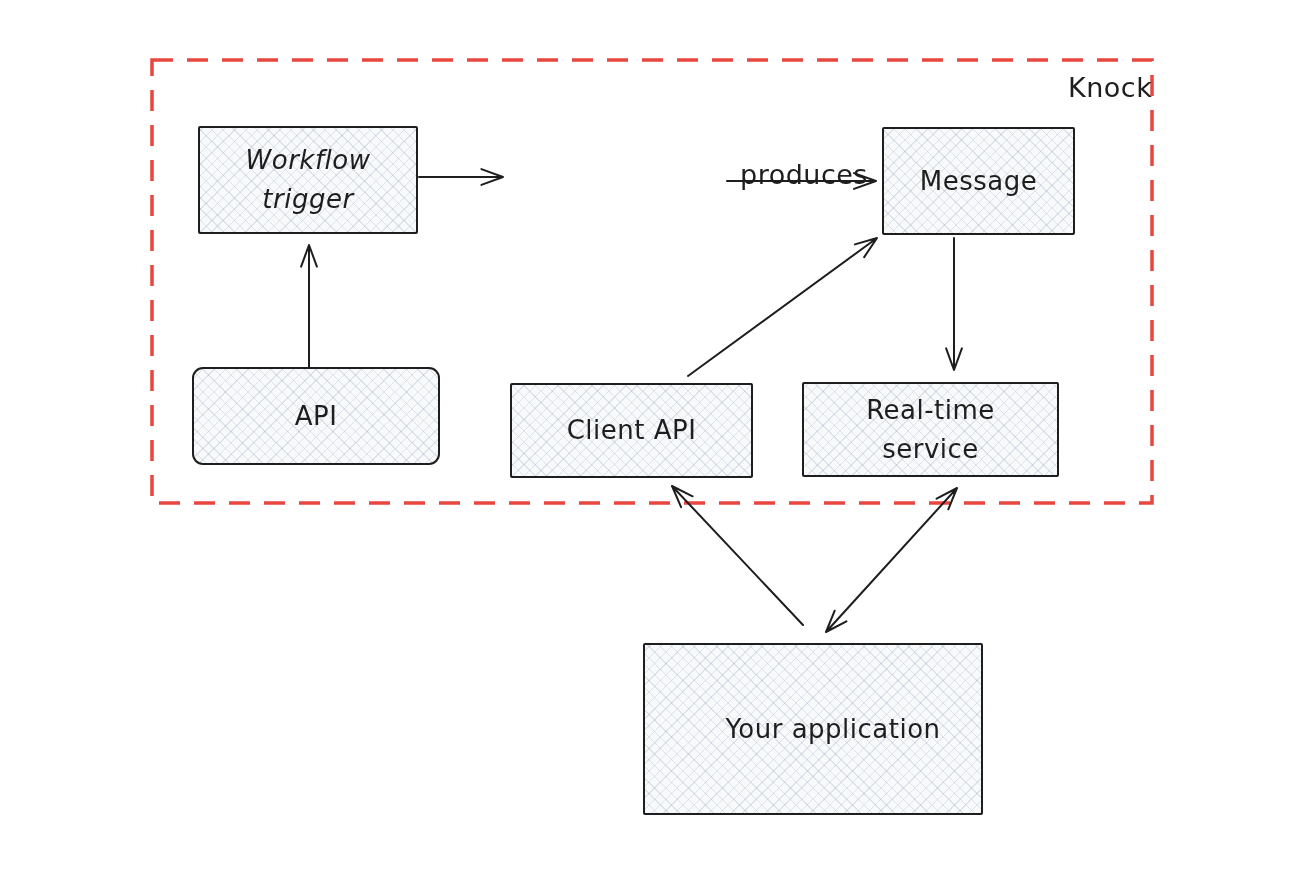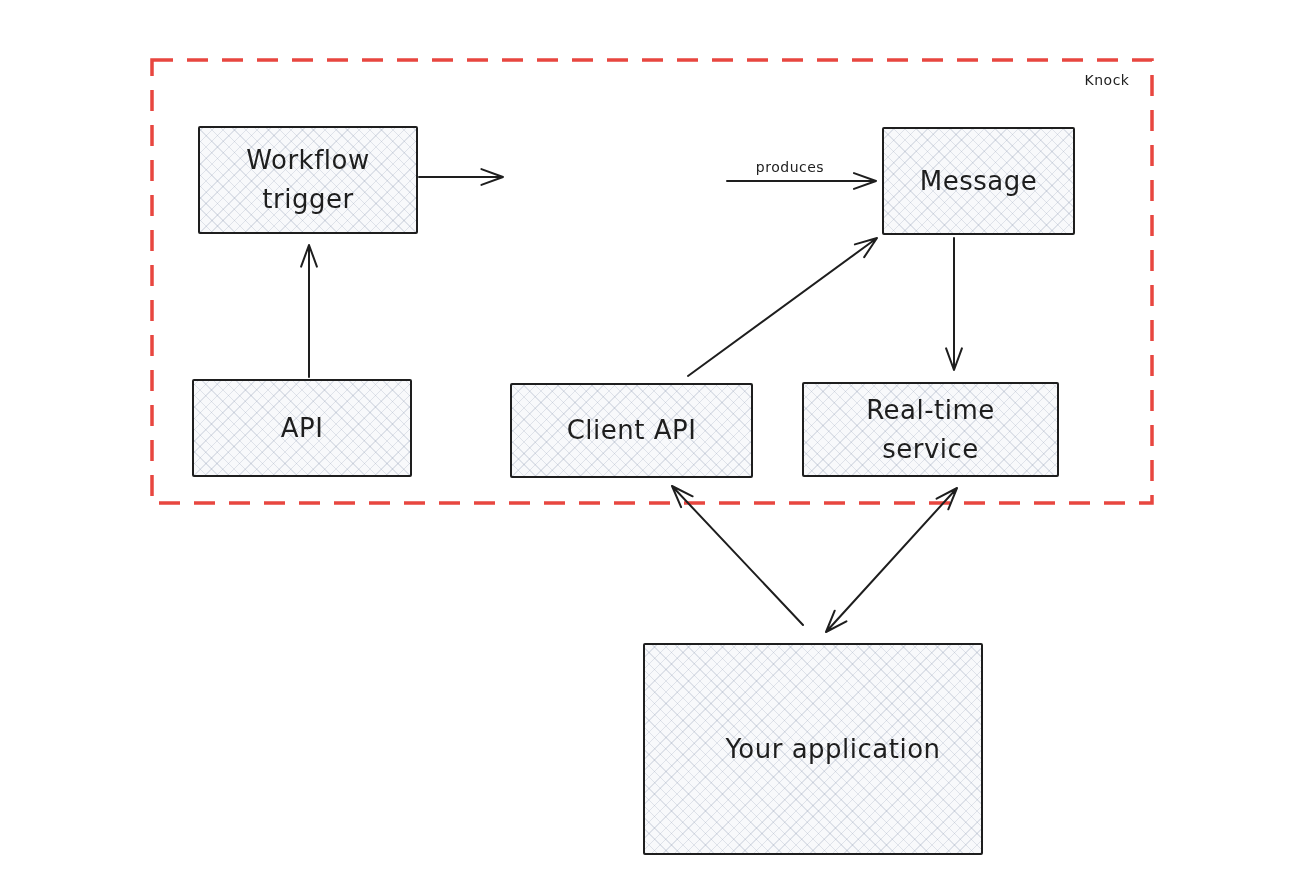--- a/index.html
+++ b/index.html
@@ -46,21 +46,21 @@
     text-align:center;
   }
   .node-label{
     font-size:26px;
     line-height:1.5;
     letter-spacing:0.5px;
     padding:0 14px;
   }
   .float-label{
     position:absolute;
-    font-size:14px;
+    font-size:27px;
     letter-spacing:0.5px;
     text-align:center;
     white-space:nowrap;
   }
 </style>
 </head>
 <body>
 
 <div class="canvas">
 
@@ -93,38 +93,38 @@
 
     <g class="arrow">
       <path d="M826 632 L957 488 M936.6 498.7 L957 488 L948.3 509.3 M846.4 621.3 L826 632 L834.7 610.7"></path>
     </g>
   </svg>
 
   <div class="float-label" style="left:1068px;top:72px;width:78px;">Knock</div>
 
   <div class="float-label" style="left:740px;top:134px;width:100px;margin-top:25px;">produces</div>
 
-  <div class="node" style="left:198px;top:126px;width:220px;height:108px;">
+  <div class="node" style="left:198px;top:126px;width:220px;height:108px;font-style:italic;">
     <span class="node-label">Workflow trigger</span>
   </div>
 
 
   <div class="node" style="left:882px;top:127px;width:193px;height:108px;">
     <span class="node-label">Message</span>
   </div>
 
-  <div class="node" style="left:192px;top:379px;width:220px;height:98px;">
+  <div class="node" style="left:192px;top:367px;width:248px;height:98px;border-radius:11px;">
     <span class="node-label">API</span>
   </div>
 
   <div class="node" style="left:510px;top:383px;width:243px;height:95px;">
     <span class="node-label">Client API</span>
   </div>
 
   <div class="node" style="left:802px;top:382px;width:257px;height:95px;">
     <span class="node-label">Real-time service</span>
   </div>
 
-  <div class="node" style="left:643px;top:643px;width:340px;height:212px;padding-left:40px;">
+  <div class="node" style="left:643px;top:643px;width:340px;height:172px;padding-left:40px;">
     <span class="node-label">Your application</span>
   </div>
 
 </div>
 
 </body></html>

